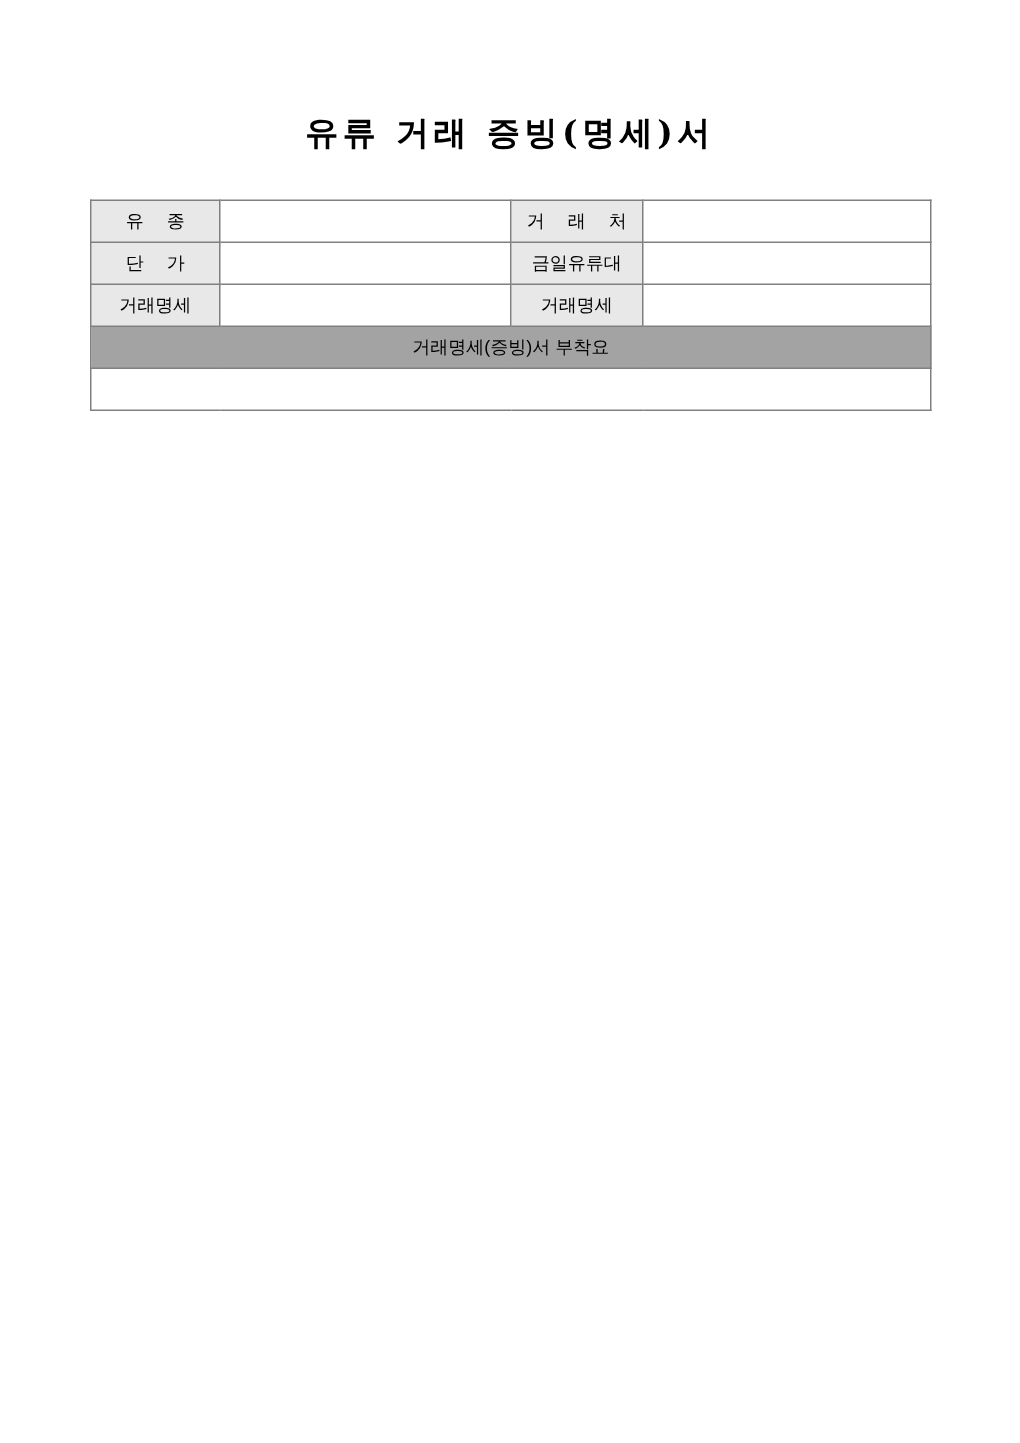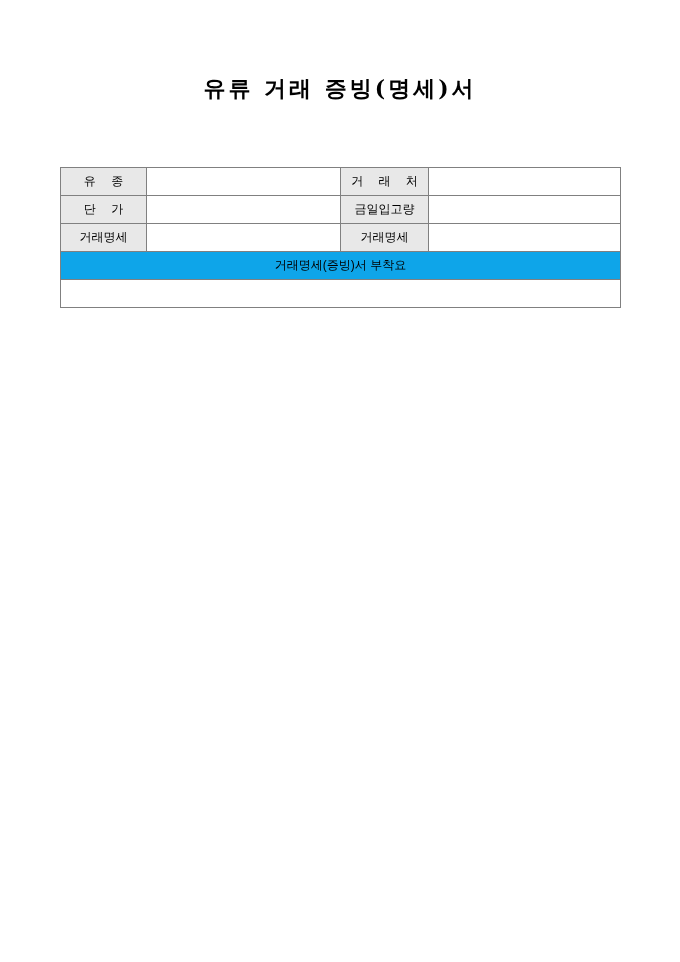--- a/index.html
+++ b/index.html
@@ -36,21 +36,20 @@
   .form-wrap {
     position: absolute;
     top: 133px;
     left: 60px;
     width: 560px;
   }
   table.form {
     border-collapse: collapse;
     width: 560px;
     table-layout: fixed;
-    margin-top: 34px;
   }
   table.form td {
     border: 1px solid #808080;
     height: 27px;
     padding: 0 4px;
     font-size: 12px;
     vertical-align: middle;
   }
   td.lbl {
     background: #e8e8e8;
@@ -60,21 +59,21 @@
     white-space: nowrap;
   }
   td.lbl.spaced {
     letter-spacing: 6px;
     text-indent: 6px;
   }
   td.val {
     background: #ffffff;
   }
   td.band {
-    background: #0ea5e9;
+    background: #a3a3a3;
     text-align: center;
     font-size: 12.5px;
     height: 27px;
   }
   td.bigbox {
     background: #ffffff;
     height: 620px;
     vertical-align: top;
   }
   .colw-lbl1 { width: 86px; }
@@ -100,21 +99,21 @@
       <tbody>
         <tr>
           <td class="lbl spaced">유    종</td>
           <td class="val"></td>
           <td class="lbl spaced">거 래 처</td>
           <td class="val"></td>
         </tr>
         <tr>
           <td class="lbl spaced">단    가</td>
           <td class="val"></td>
-          <td class="lbl">금일입고량</td>
+          <td class="lbl">금일유류대</td>
           <td class="val"></td>
         </tr>
         <tr>
           <td class="lbl">거래명세</td>
           <td class="val"></td>
           <td class="lbl">거래명세</td>
           <td class="val"></td>
         </tr>
         <tr>
           <td class="band" colspan="4">거래명세(증빙)서 부착요</td>

